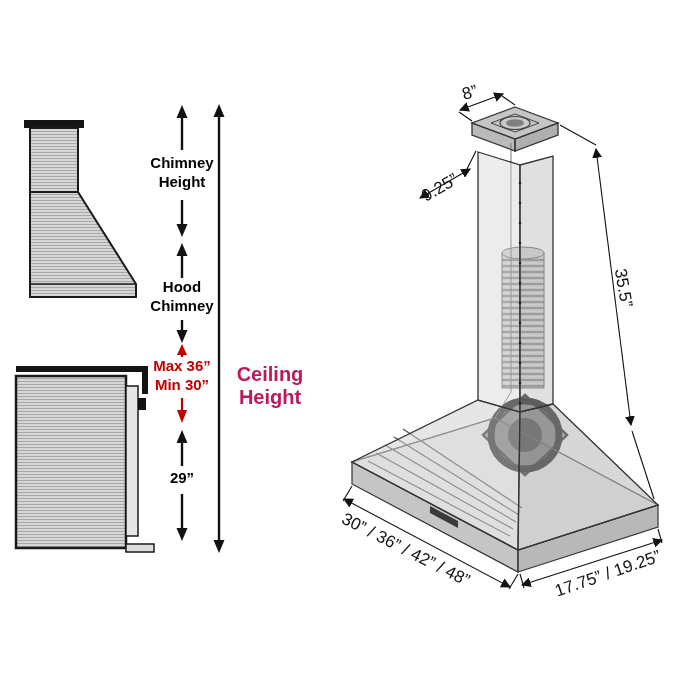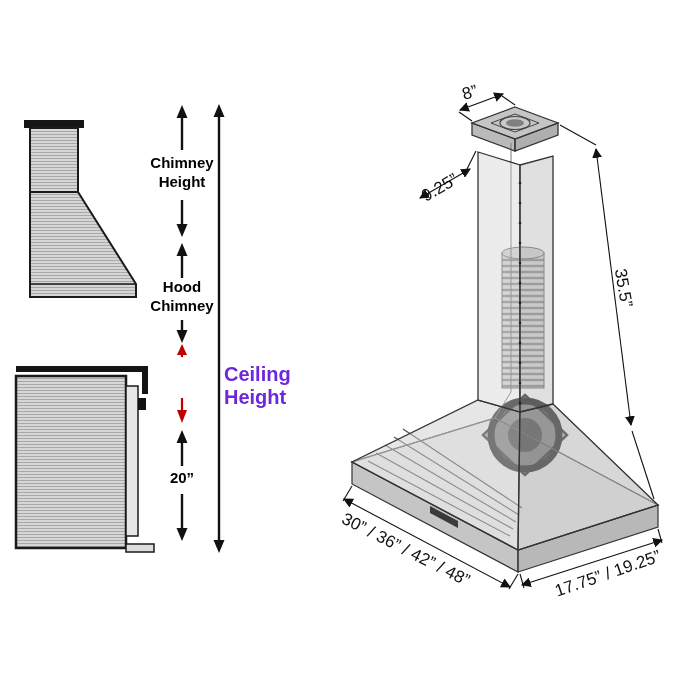--- a/index.html
+++ b/index.html
@@ -2,22 +2,22 @@
 <html><head>
 <meta charset="utf-8">
 <style>
   html,body{margin:0;padding:0;background:#fff;}
   #canvas{position:relative;width:700px;height:700px;background:#ffffff;
           font-family:"Liberation Sans",sans-serif;overflow:hidden;}
   .abs{position:absolute;}
   .ann{font-weight:bold;font-size:15px;line-height:19px;text-align:center;
        white-space:pre-line;color:#000;}
   .red{color:#c00000;}
-  .ceiling{font-weight:bold;font-size:20px;line-height:23px;
-           white-space:pre-line;color:#6d28d9;}
+  .ceiling{font-weight:bold;font-size:20px;line-height:23px;text-align:center;
+           white-space:pre-line;color:#be185d;}
   .dim{font-size:17px;color:#111;text-align:center;white-space:nowrap;}
   svg{display:block;}
 </style>
 </head>
 <body>
 
 <div id="canvas">
 
   <svg class="abs" style="left:18px;top:112px" width="130" height="200" viewBox="0 0 130 200">
     <defs>
@@ -76,21 +76,23 @@
       <line x1="69" y1="16" x2="69" y2="441"></line>
       <polygon points="69,4 63.5,17 74.5,17" stroke="none"></polygon>
       <polygon points="69,453 63.5,440 74.5,440" stroke="none"></polygon>
     </g>
   </svg>
 
   <div class="abs ann" style="left:132px;top:153px;width:100px">Chimney
 Height</div>
   <div class="abs ann" style="left:132px;top:277px;width:100px">Hood
 Chimney</div>
-  <div class="abs ann" style="left:132px;top:468px;width:100px">20”</div>
+  <div class="abs ann red" style="left:127px;top:356px;width:110px">Max 36”
+Min 30”</div>
+  <div class="abs ann" style="left:132px;top:468px;width:100px">29”</div>
   <div class="abs ceiling" style="left:224px;top:363px;width:92px">Ceiling
 Height</div>
 
   <svg class="abs" style="left:280px;top:65px" width="410" height="560" viewBox="0 0 410 560">
     <defs>
       <pattern id="coilP" width="8" height="6" patternUnits="userSpaceOnUse">
         <rect width="8" height="6" fill="#d8d8d8"></rect>
         <line x1="0" y1="3" x2="8" y2="3" stroke="#8a8a8a" stroke-width="2.4"></line>
       </pattern>
       <marker id="ah" markerWidth="9" markerHeight="9" refX="8" refY="4.5" orient="auto-start-reverse">

